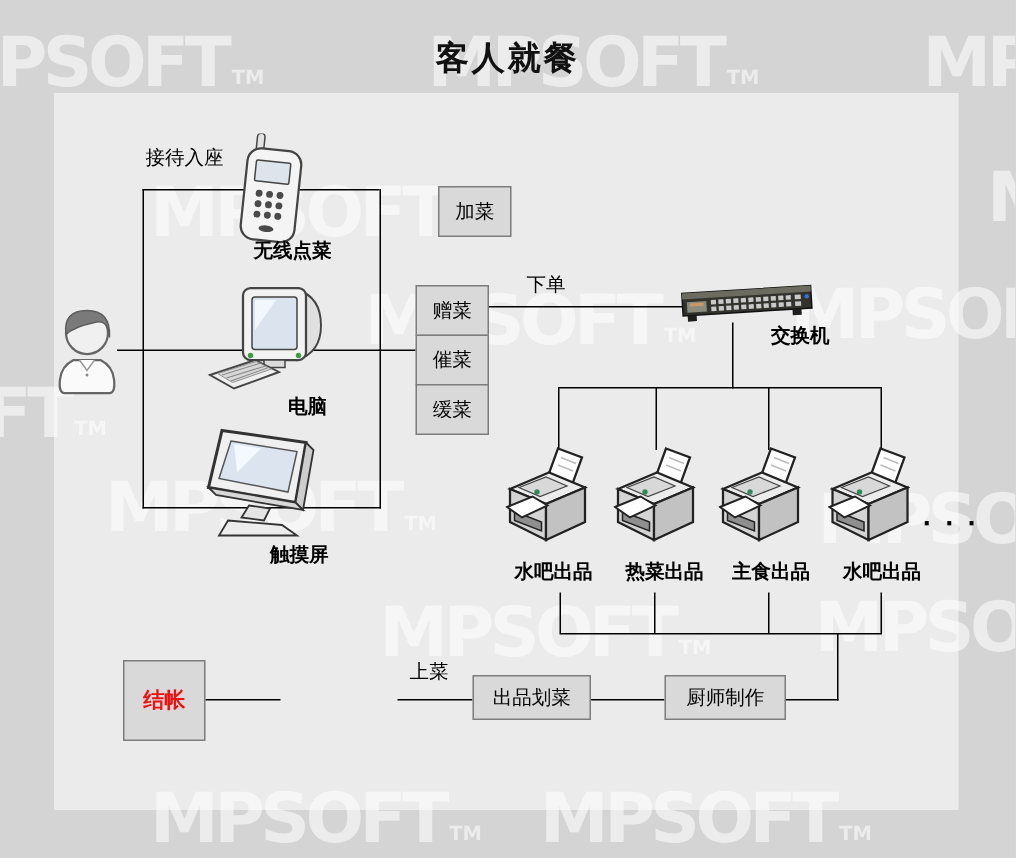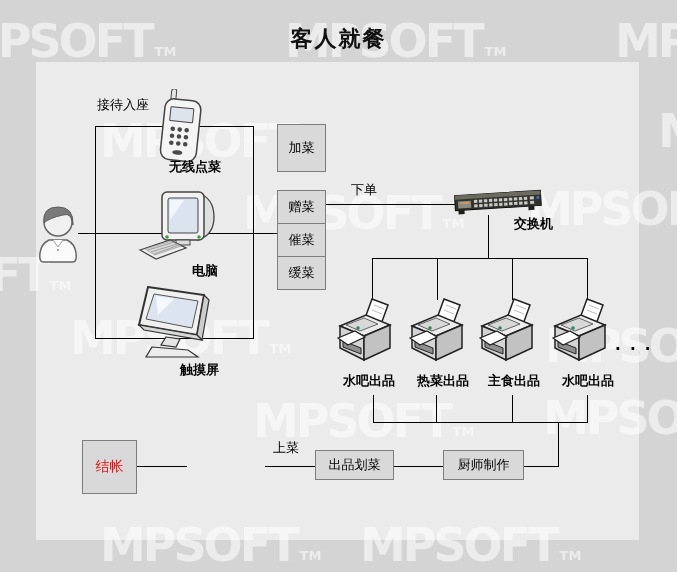--- a/index.html
+++ b/index.html
@@ -9,21 +9,21 @@
   .wm { position:absolute; font-weight:bold; font-size:46px; letter-spacing:-3px;
         color:rgba(255,255,255,0.55); white-space:nowrap; line-height:1; }
   .wm .tm { font-size:13px; letter-spacing:0px; margin-left:3px; vertical-align:1px; }
   .title { position:absolute; left:0; top:24px; width:677px; text-align:center;
            font-size:22px; font-weight:bold; color:#111; letter-spacing:2px; }
   .line { position:absolute; background:#000; }
   .lbl { position:absolute; font-size:13px; color:#000; white-space:nowrap; }
   .lbl.c { text-align:right;font-weight:bold; }
   .box { position:absolute; background:#d9d9d9; border:1px solid #7d7d7d; box-sizing:border-box;
          display:flex; align-items:center; justify-content:center; font-size:13px; color:#000; }
-  .box.checkout { color:#ee1111; font-weight:normal; font-size:14px; }
+  .box.checkout { color:#ee1111; font-weight:bold; font-size:14px; }
   .icon { position:absolute; }
   .dots { position:absolute; font-size:15px; font-weight:bold; color:#000; letter-spacing:2px; }
 </style>
 </head>
 <body>
 
 <div class="canvas">
 
   <div class="panel"></div>
 
@@ -177,21 +177,21 @@
   <svg class="icon" style="left:409px;top:298px" width="56" height="74" viewBox="0 0 56 74">
       <use href="#printer-shape"></use>
     </svg>
   <svg class="icon" style="left:479px;top:298px" width="56" height="74" viewBox="0 0 56 74">
       <use href="#printer-shape"></use>
     </svg>
   <svg class="icon" style="left:552px;top:298px" width="56" height="74" viewBox="0 0 56 74">
       <use href="#printer-shape"></use>
     </svg>
 
-  <div class="box" style="left:277px;top:124px;width:49px;height:48px">加菜</div>
+  <div class="box" style="left:292px;top:124px;width:49px;height:34px">加菜</div>
   <div class="box" style="left:277px;top:190px;width:49px;height:34px">赠菜</div>
   <div class="box" style="left:277px;top:223px;width:49px;height:34px">催菜</div>
   <div class="box" style="left:277px;top:256px;width:49px;height:34px">缓菜</div>
 
   <div class="box checkout" style="left:82px;top:440px;width:55px;height:54px">结帐</div>
   <div class="box" style="left:315px;top:450px;width:79px;height:30px">出品划菜</div>
   <div class="box" style="left:443px;top:450px;width:81px;height:30px">厨师制作</div>
 
   <div class="lbl" style="left:97px;top:96px">接待入座</div>
   <div class="lbl c" style="left:151px;top:158px;width:70px">无线点菜</div>

